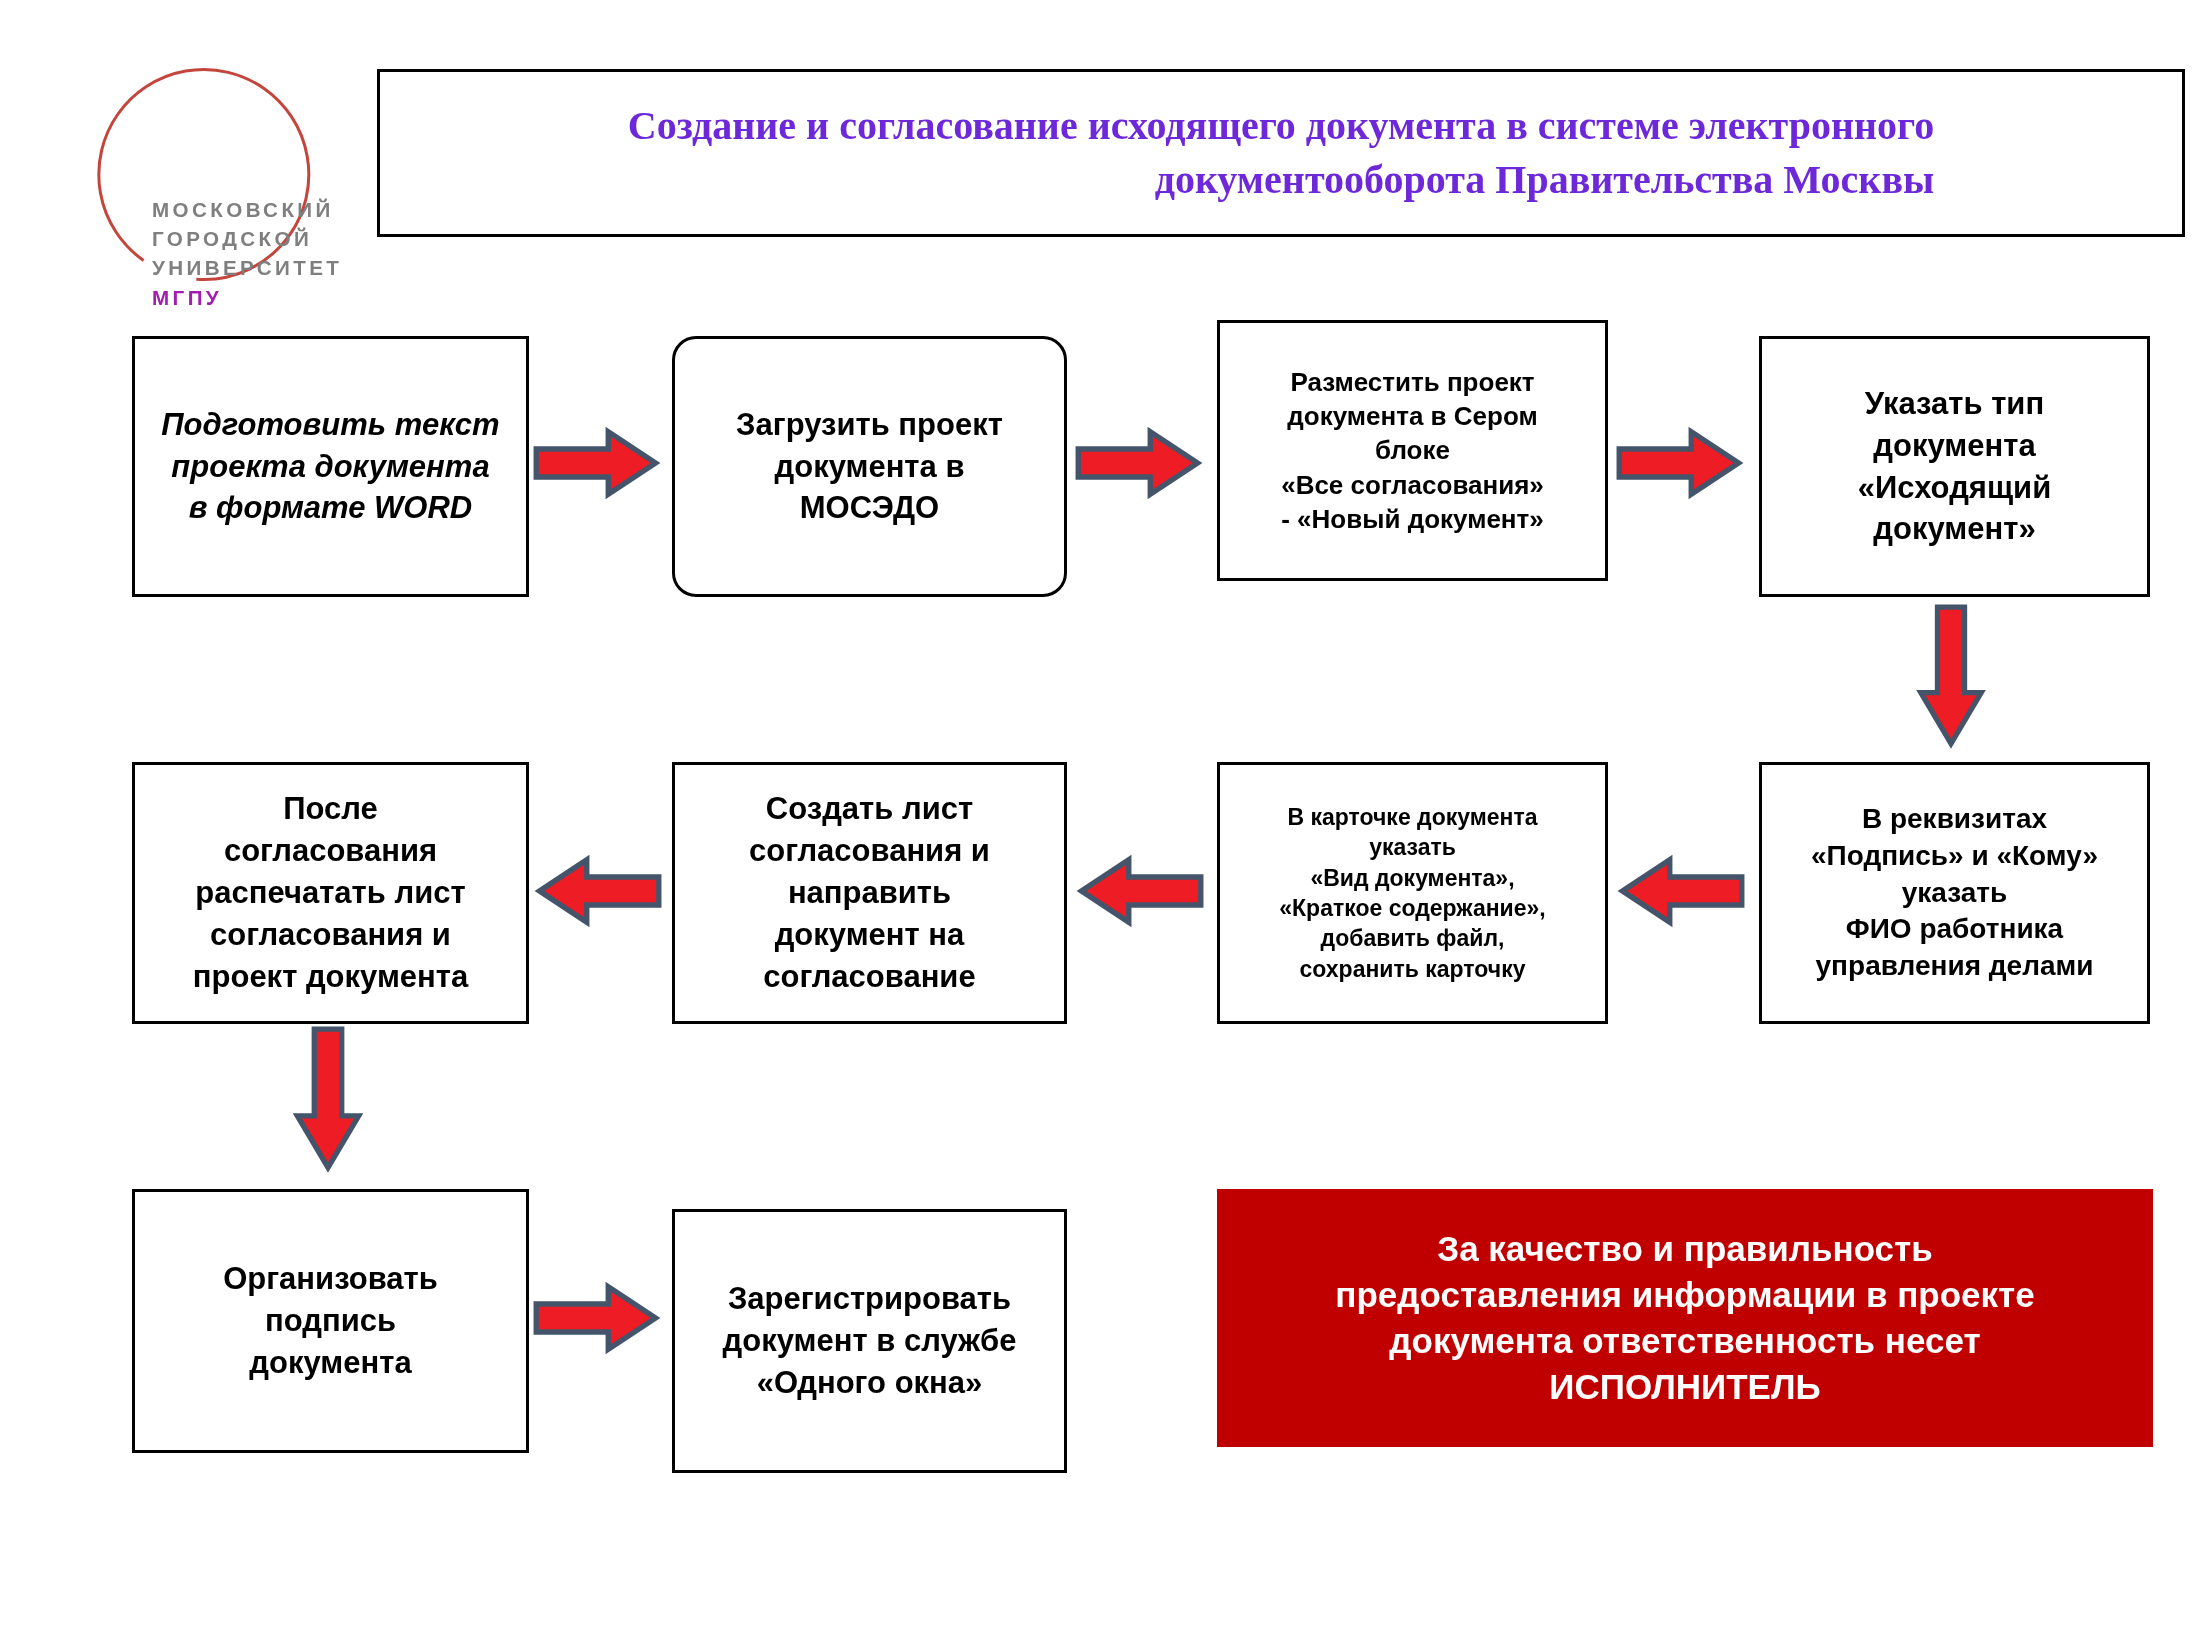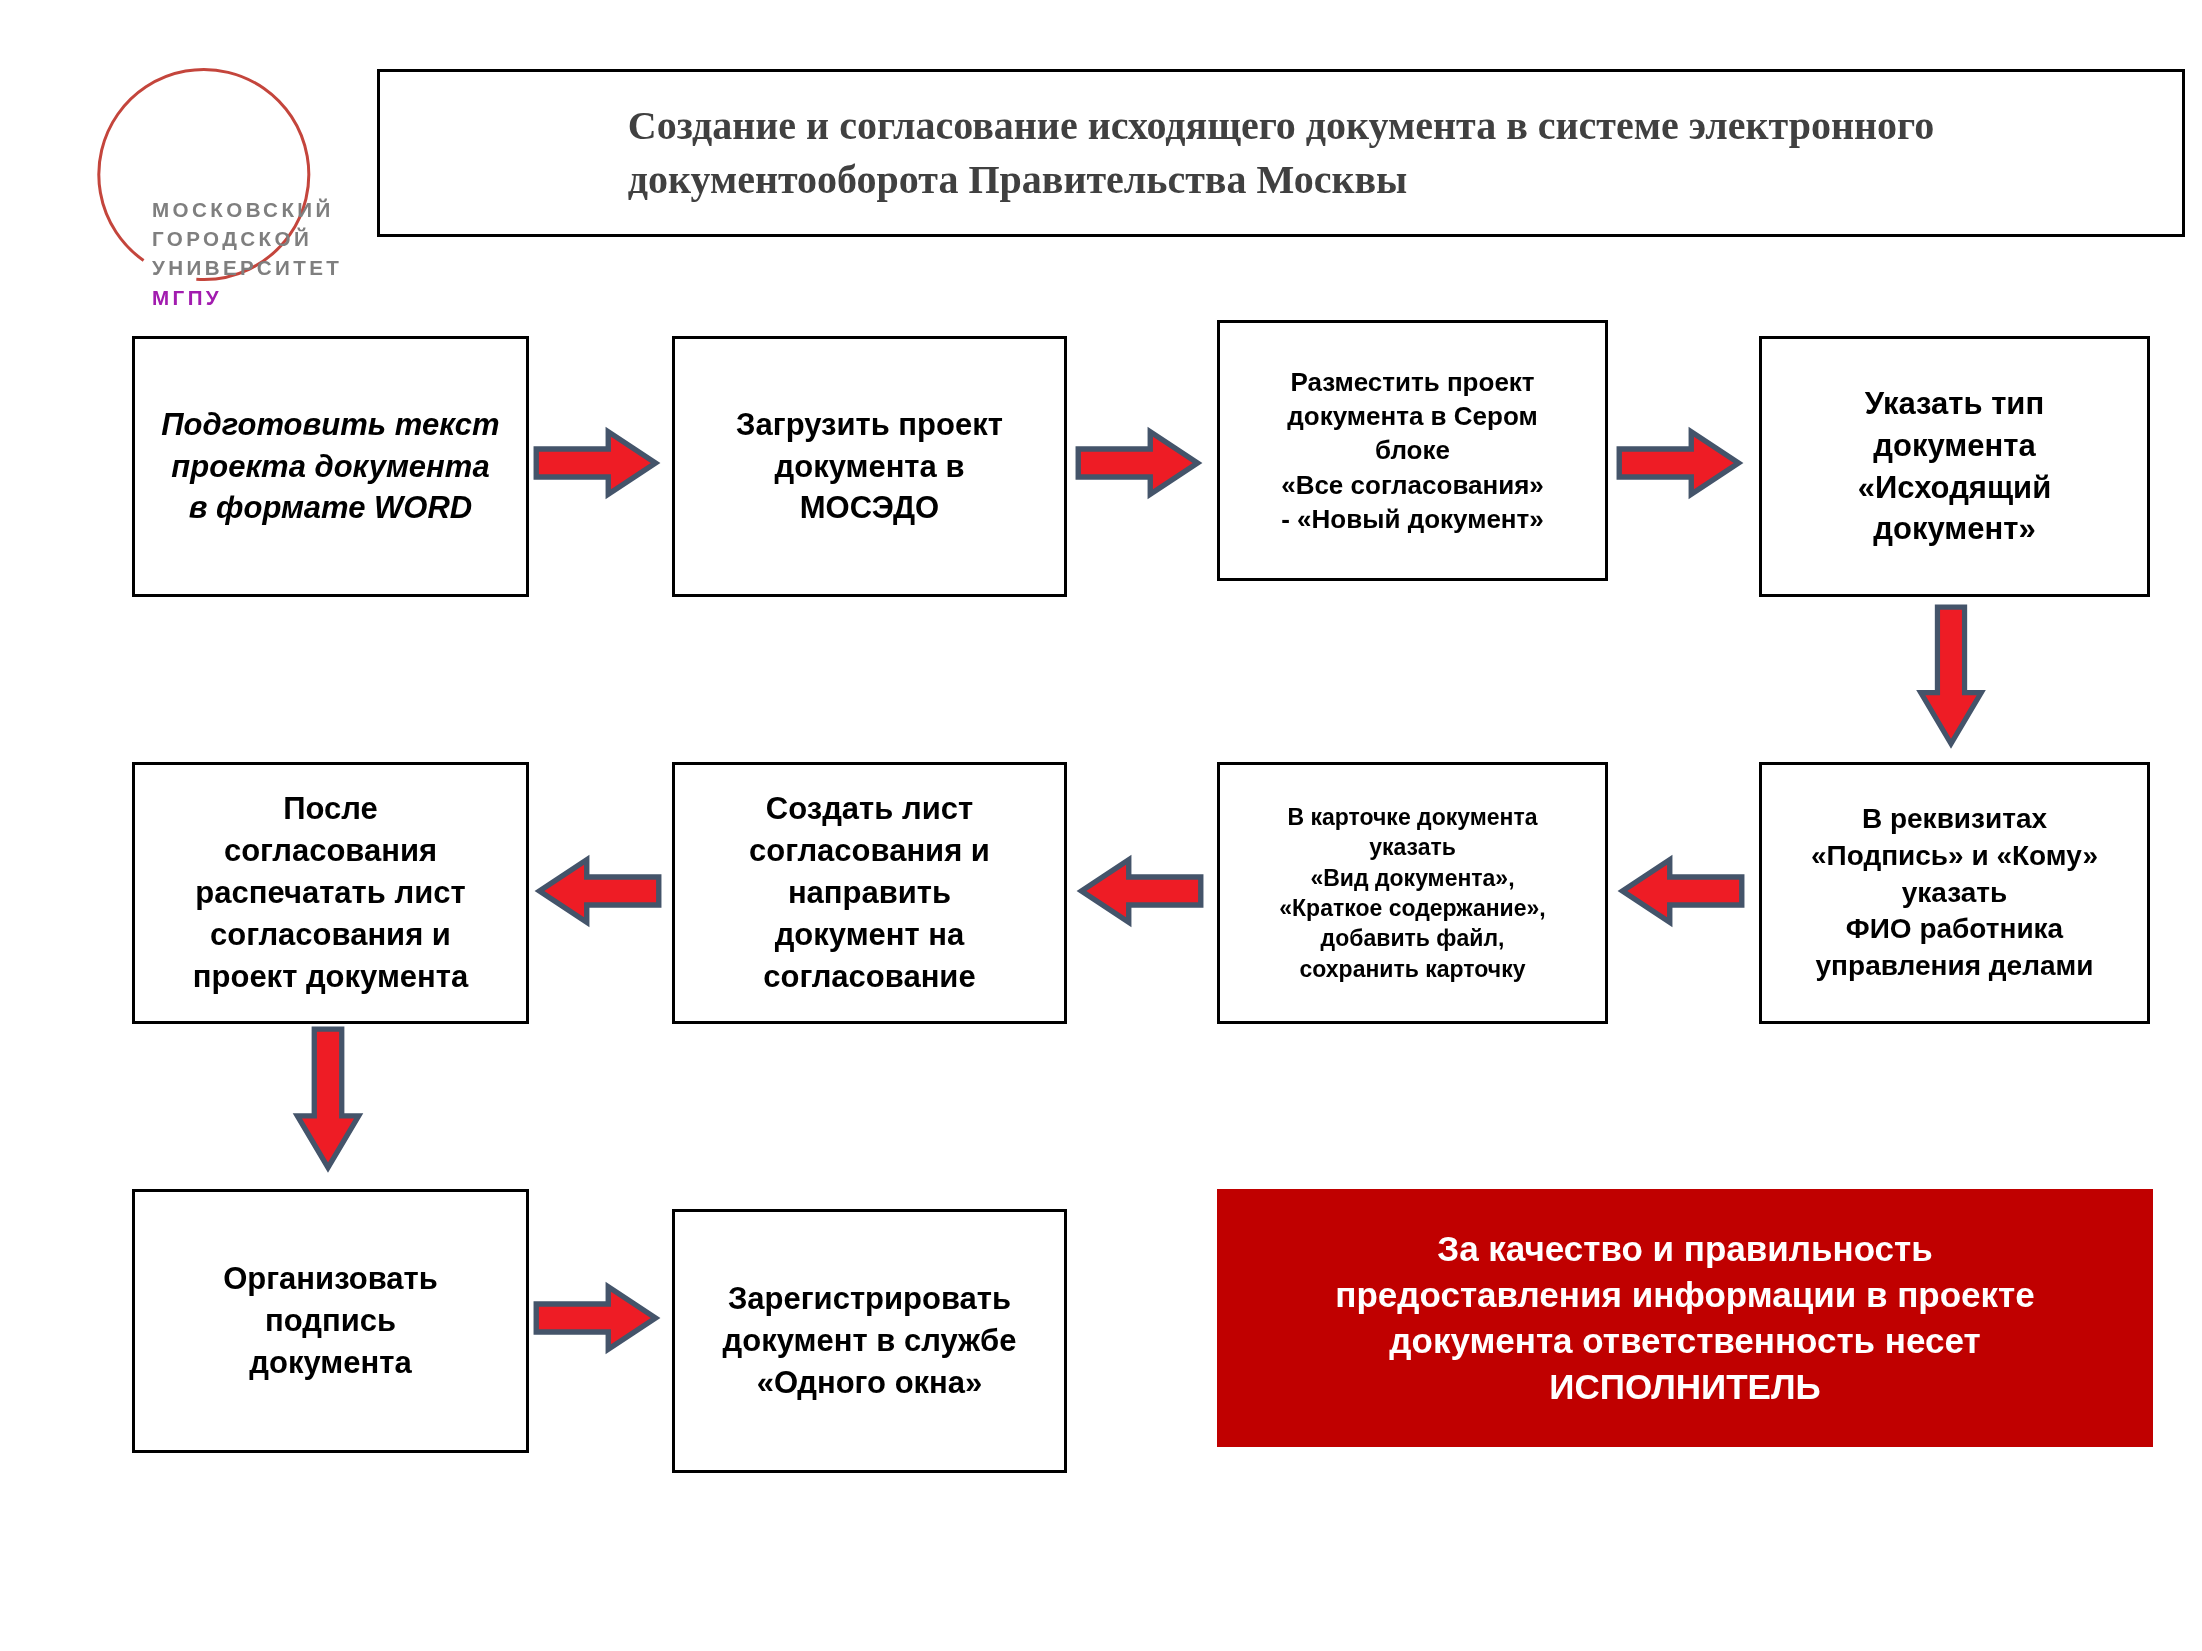--- a/index.html
+++ b/index.html
@@ -17,22 +17,22 @@
     left:377px; top:69px; width:1802px; height:162px;
     border:3.4px solid #000000;
     display:flex; align-items:center; justify-content:center;
     background:#ffffff;
   }
   .title-text{
     font-family:"Liberation Serif", serif;
     font-weight:bold;
     font-size:40px;
     line-height:1.35;
-    color:#404040;
-    text-align:left;
+    color:#6d28d9;
+    text-align:right;
     white-space:pre-line;
     padding:0 26px;
   }
   
   .logo{
     position:absolute; left:73px; top:47px; width:284px; height:267px;
   }
   .logo svg{position:absolute; left:0; top:0;}
   .logo-lines{
     position:absolute; left:79px; top:112px;
@@ -109,21 +109,21 @@
     <div class="title-text">Создание и согласование исходящего документа в системе электронного
 документооборота Правительства Москвы</div>
   </div>
 
   <div class="box" style="left:132px;top:336px;width:391px;height:255px;font-style:italic;">
     <div class="box-text">Подготовить текст
 проекта документа
 в формате WORD</div>
   </div>
 
-  <div class="box" style="left:672px;top:336px;width:389px;height:255px;">
+  <div class="box" style="left:672px;top:336px;width:389px;height:255px;border-radius:24px;">
     <div class="box-text">Загрузить проект
 документа в
 МОСЭДО</div>
   </div>
 
   <div class="box" style="left:1217px;top:320px;width:385px;height:255px;">
     <div class="box-text small">Разместить проект
 документа в Сером
 блоке
 «Все согласования»

